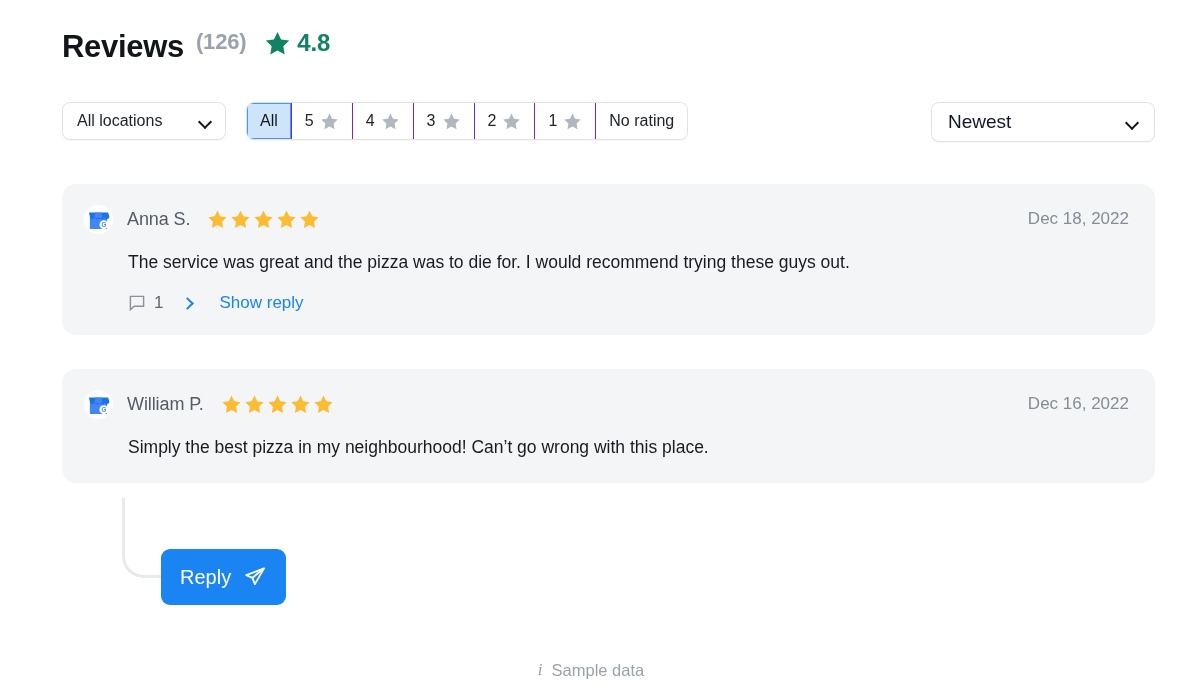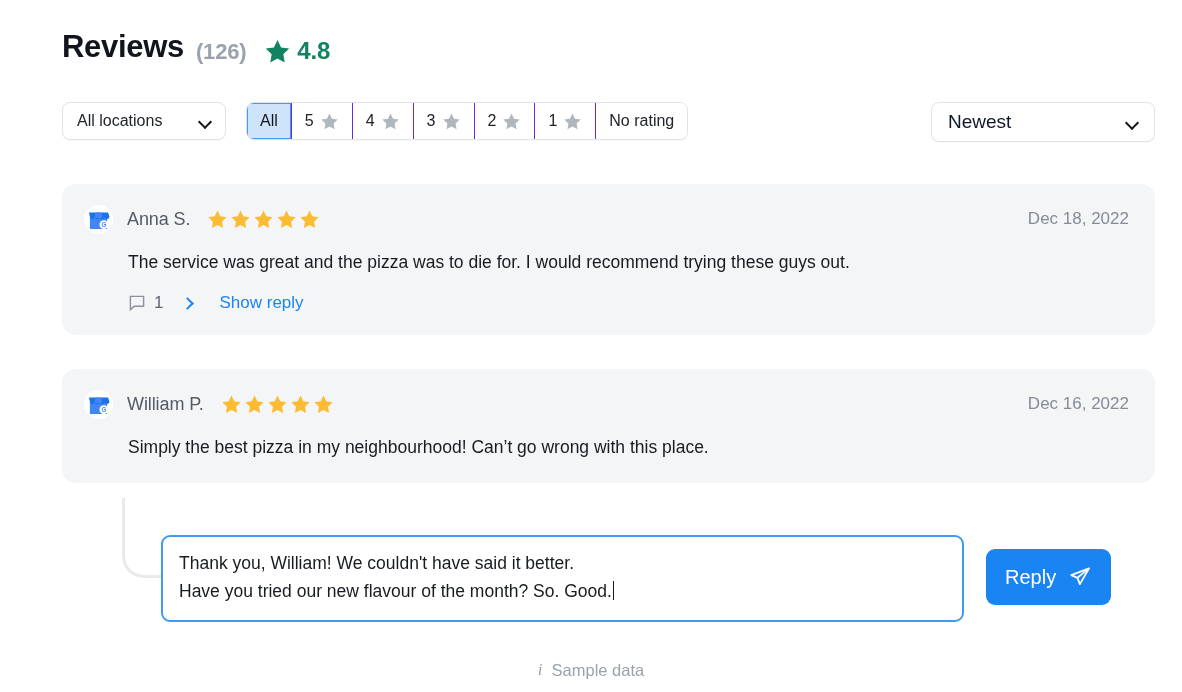--- a/index.html
+++ b/index.html
@@ -11,21 +11,21 @@
     font-family: "Liberation Sans", sans-serif;
     -webkit-font-smoothing: antialiased;
   }
 
   .page { position: relative; width: 1182px; height: 692px; overflow: hidden; }
 
   
   .header {
     position: absolute;
     left: 62px; top: 29px;
-    display: flex; align-items: flex-end; gap: 12px;
+    display: flex; align-items: flex-start; gap: 12px;
   }
   .header-title {
     font-size: 31px;
     font-weight: bold;
     color: #12161c;
     letter-spacing: -0.3px;
   }
   .header-count {
     font-size: 22px;
     font-weight: bold;
@@ -449,24 +449,20 @@
       </div>
 
       <div class="review-body">Simply the best pizza in my neighbourhood! Can’t go wrong with this place.</div>
     </div>
 
   </div>
 
   <div class="reply-zone">
     <div class="connector"></div>
     <div class="reply-row">
-      <div class="reply-box" aria-placeholder="Write a reply…">
-        <div class="reply-line">Thank you, William! We couldn't have said it better.</div>
-        <div class="reply-line"><span>Have you tried our new flavour of the month? So. Good.</span><span class="caret"></span></div>
-      </div>
       <button class="reply-btn">
         <span>Reply</span>
         <span>
           <svg width="24" height="24" viewBox="0 0 24 24">
               <path fill="none" stroke="#ffffff" stroke-width="1.8" stroke-linejoin="round" d="M21 3.4L3.3 10.2l6.1 2.6 2.5 6.3L21 3.4z"></path>
               <path fill="none" stroke="#ffffff" stroke-width="1.8" d="M9.4 12.8L21 3.4"></path>
             </svg>
         </span>
       </button>
     </div>

